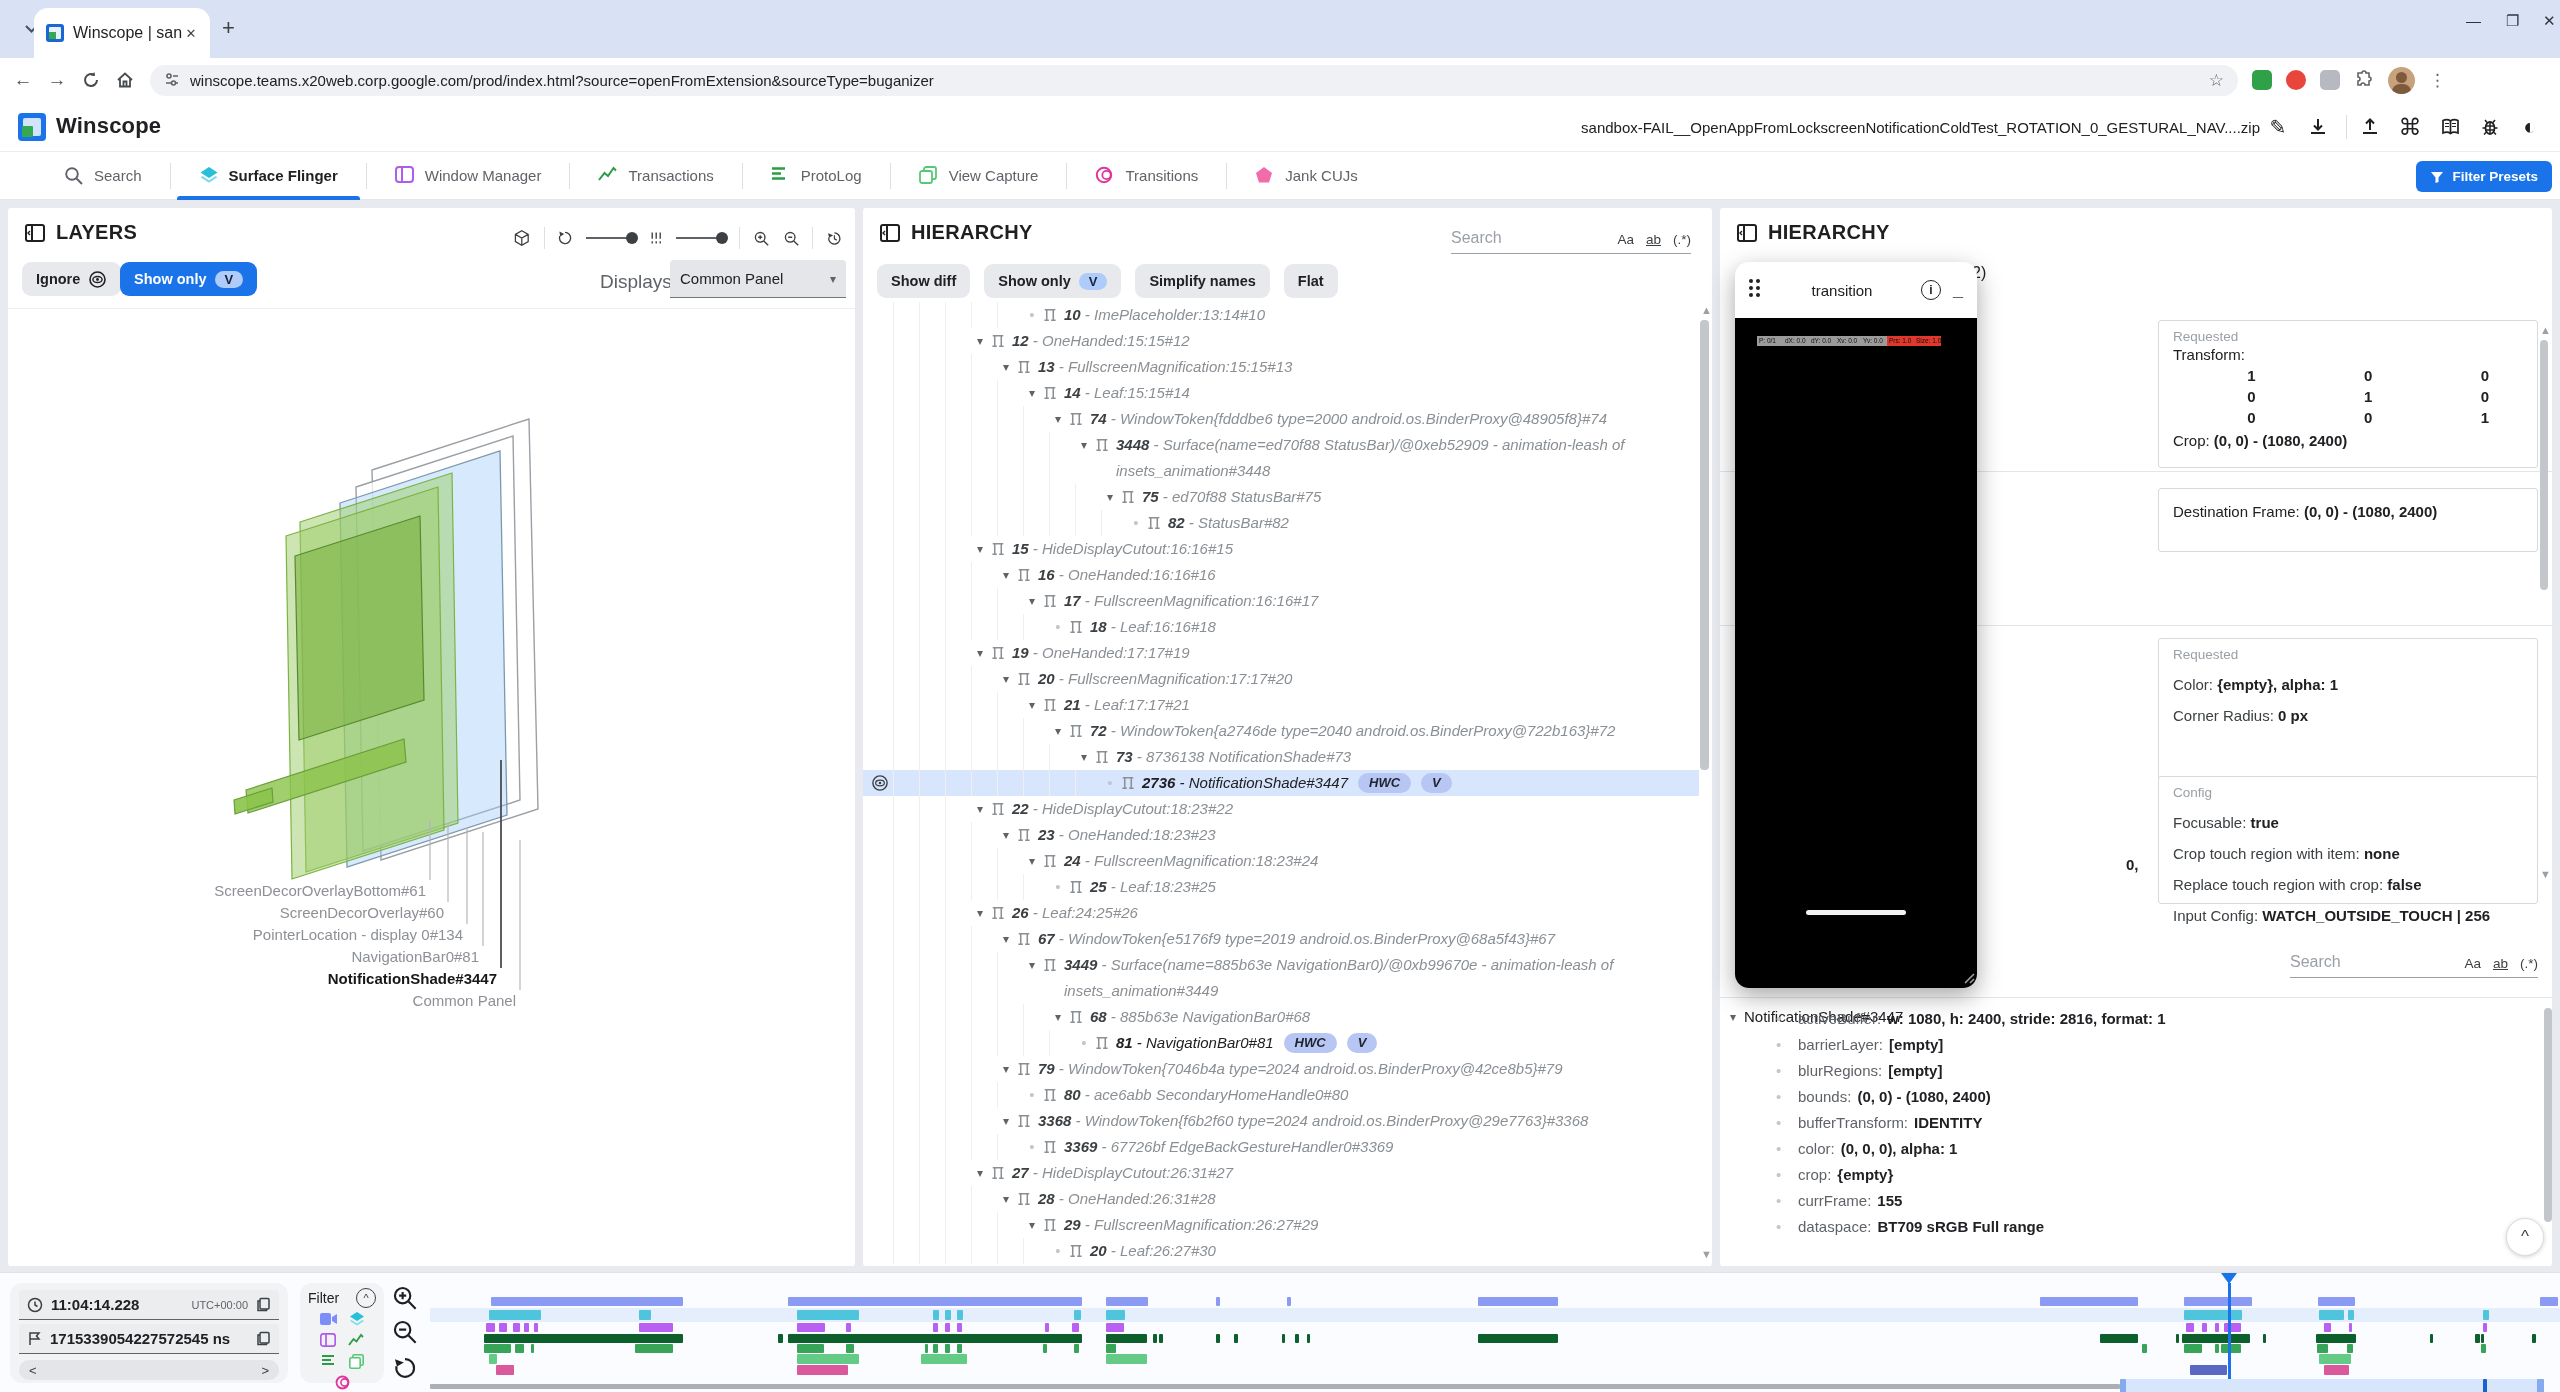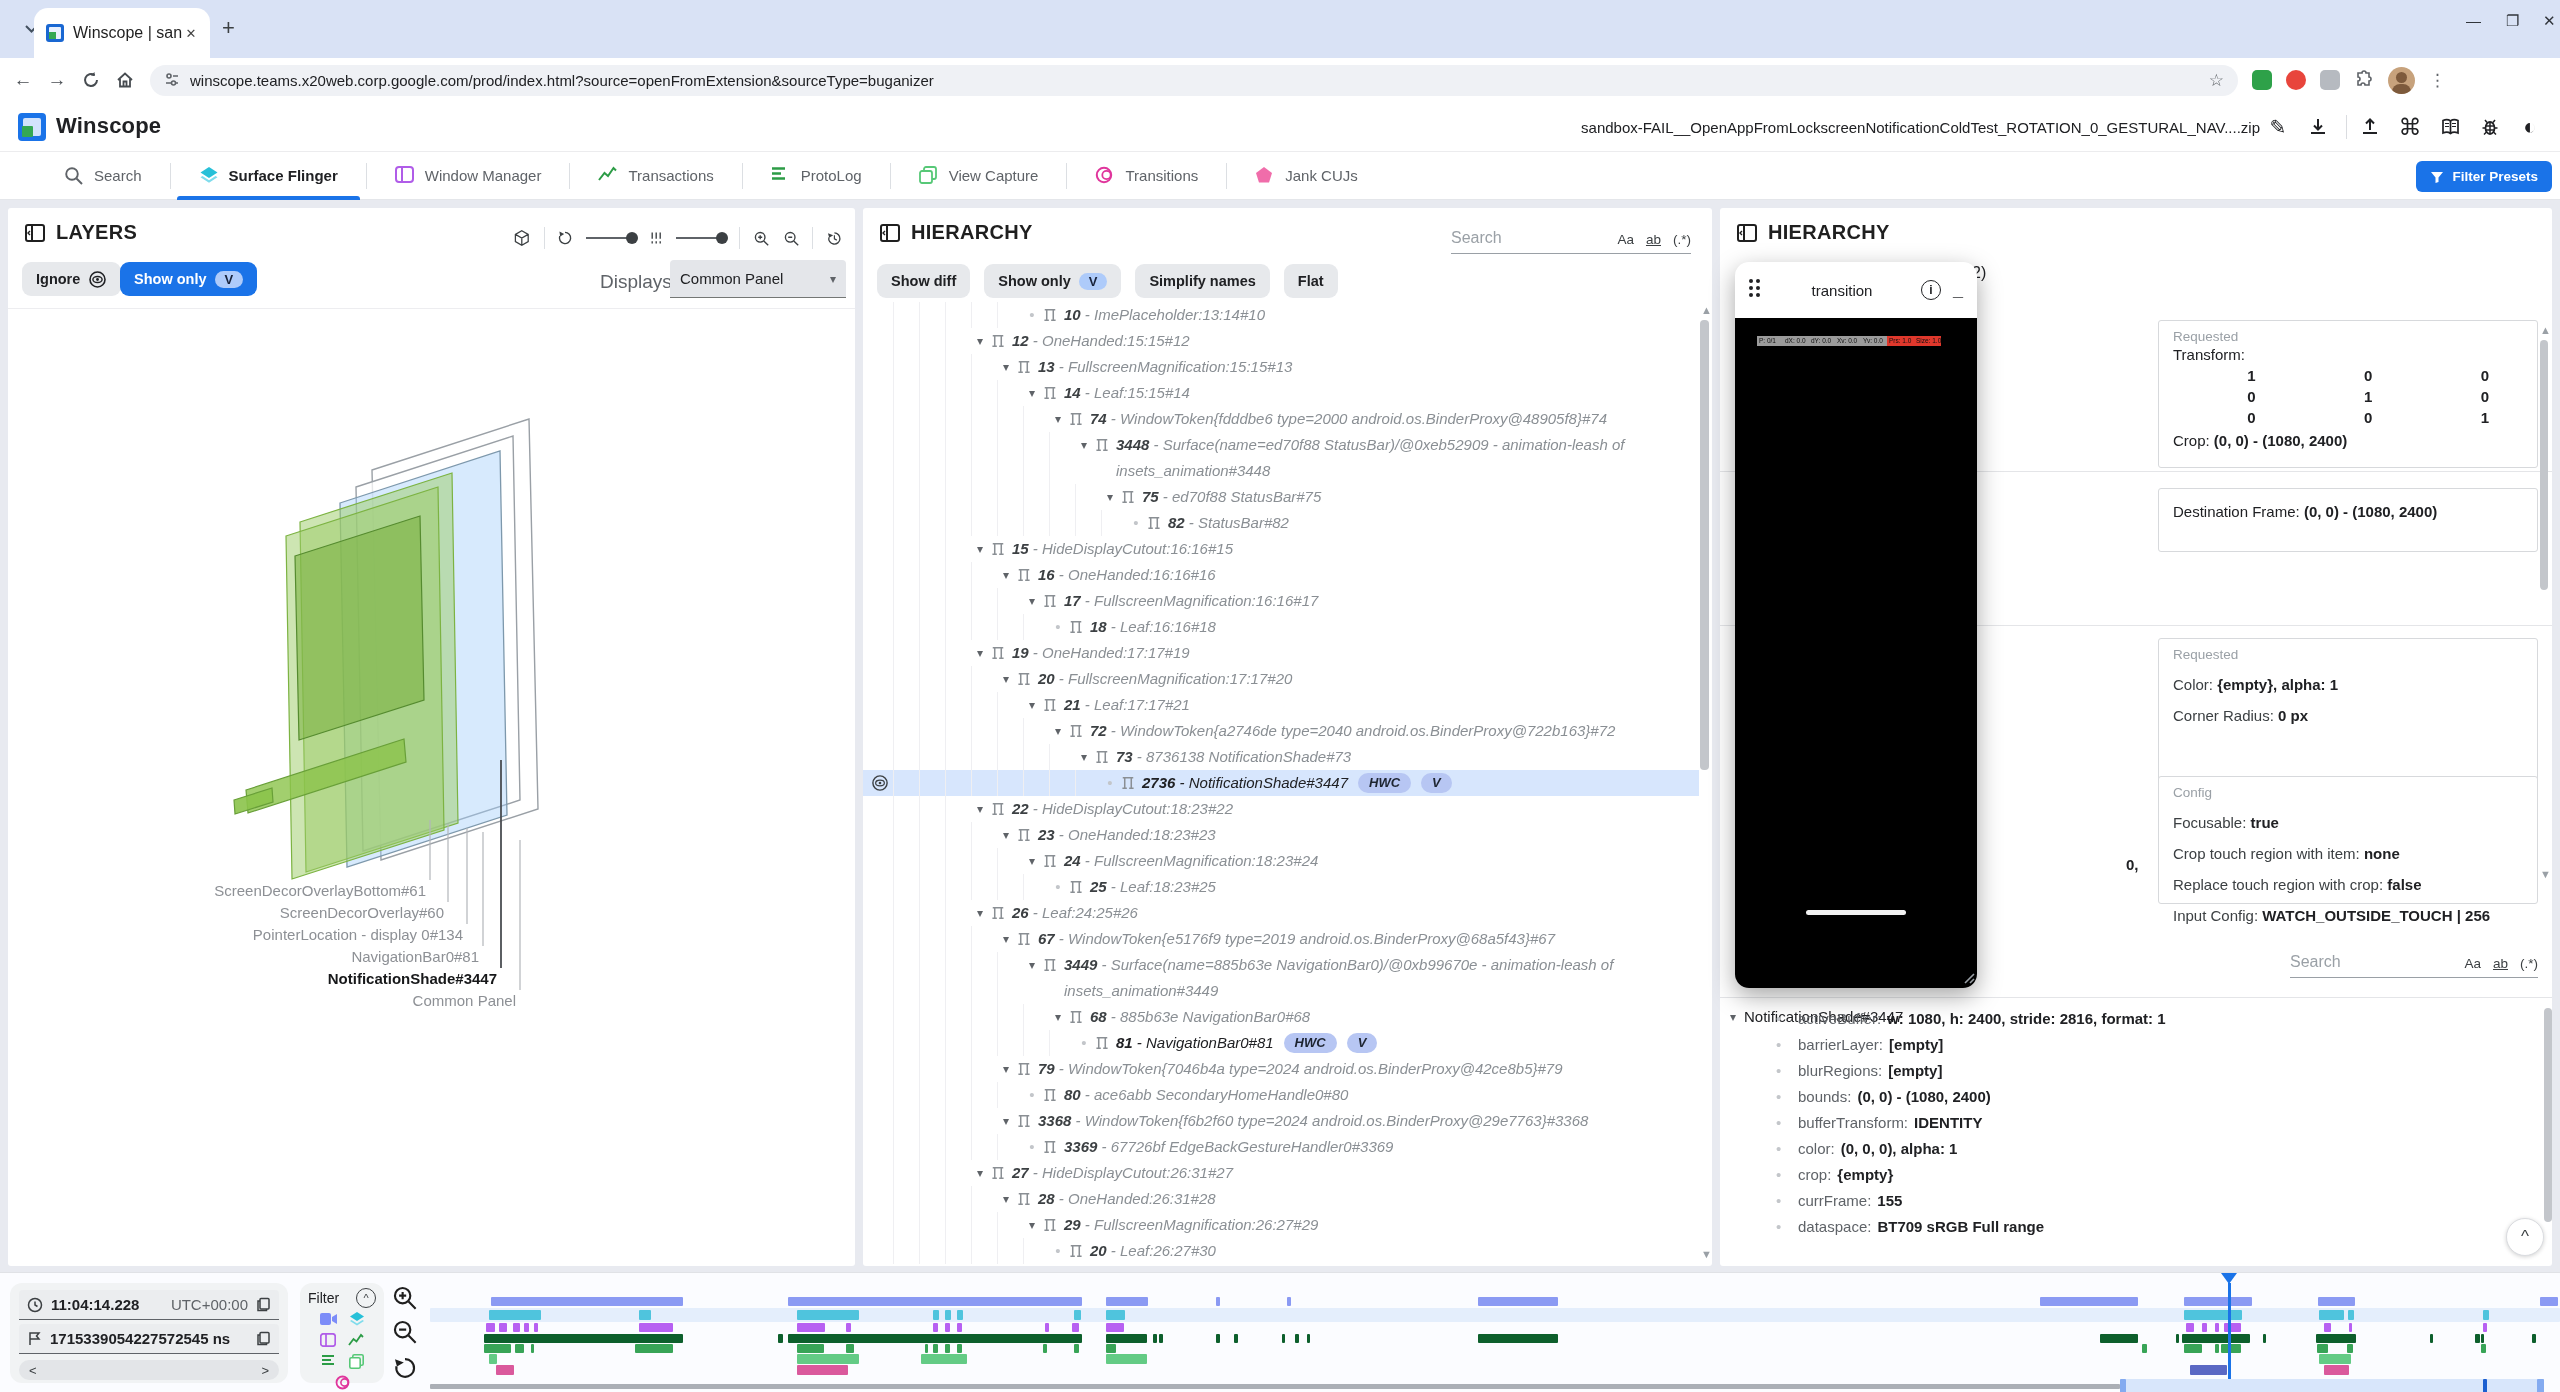--- a/index.html
+++ b/index.html
@@ -120,21 +120,21 @@
   .pseg{font-size:6.5px;line-height:10px;color:#101010;padding:0 2px;white-space:nowrap;overflow:hidden;width:26px;background:#9b9b9b;}
   .pseg.red{background:#e0382c;width:27px;}
   #home-ind{position:absolute;left:71px;top:592px;width:100px;height:5px;border-radius:3px;background:#f2f2f2;}
 
   
   #bottombar{left:0;top:1272px;width:2560px;height:120px;background:#fbfcff;border-top:1px solid #e0e2e6;}
   #time-card{left:10px;top:10px;width:278px;height:100px;background:#f1f3f4;border-radius:12px;padding:7px 9px;}
   .tfield{height:30px;background:#ebedef;border-bottom:1px solid #5f6368;border-radius:4px 4px 0 0;
      display:flex;align-items:center;gap:8px;padding:0 8px;margin-bottom:4px;}
   .tfield .tv{font-size:15px;font-weight:700;color:#202124;flex:1;white-space:nowrap;}
-  .tfield .tz{font-size:15px;color:#5f6368;}
+  .tfield .tz{font-size:11px;color:#5f6368;}
   #nav-pill{height:20px;background:#e3e5e8;border-radius:10px;display:flex;align-items:center;justify-content:space-between;
      padding:0 10px;font-size:13px;color:#3c4043;margin-top:6px;}
   #filter-card{left:300px;top:10px;width:84px;height:100px;background:#f1f3f4;border-radius:12px;padding:5px 8px;}
   #filter-head{display:flex;align-items:center;justify-content:space-between;font-size:14px;color:#202124;}
   #filter-collapse{width:20px;height:20px;border:1.4px solid #3c4043;border-radius:50%;display:flex;align-items:center;justify-content:center;font-size:11px;color:#3c4043;}
   .fic-row{display:flex;justify-content:center;gap:12px;margin-top:4px;height:17px;}
   .zbtn{left:392px;width:26px;height:26px;color:#1f1f1f;}
   #tl-canvas{position:absolute;left:430px;top:0px;width:2130px;height:120px;}
   .tlseg{position:absolute;border-radius:1px;}
   #tl-cursor{position:absolute;width:3px;background:#1a73e8;z-index:5;}

